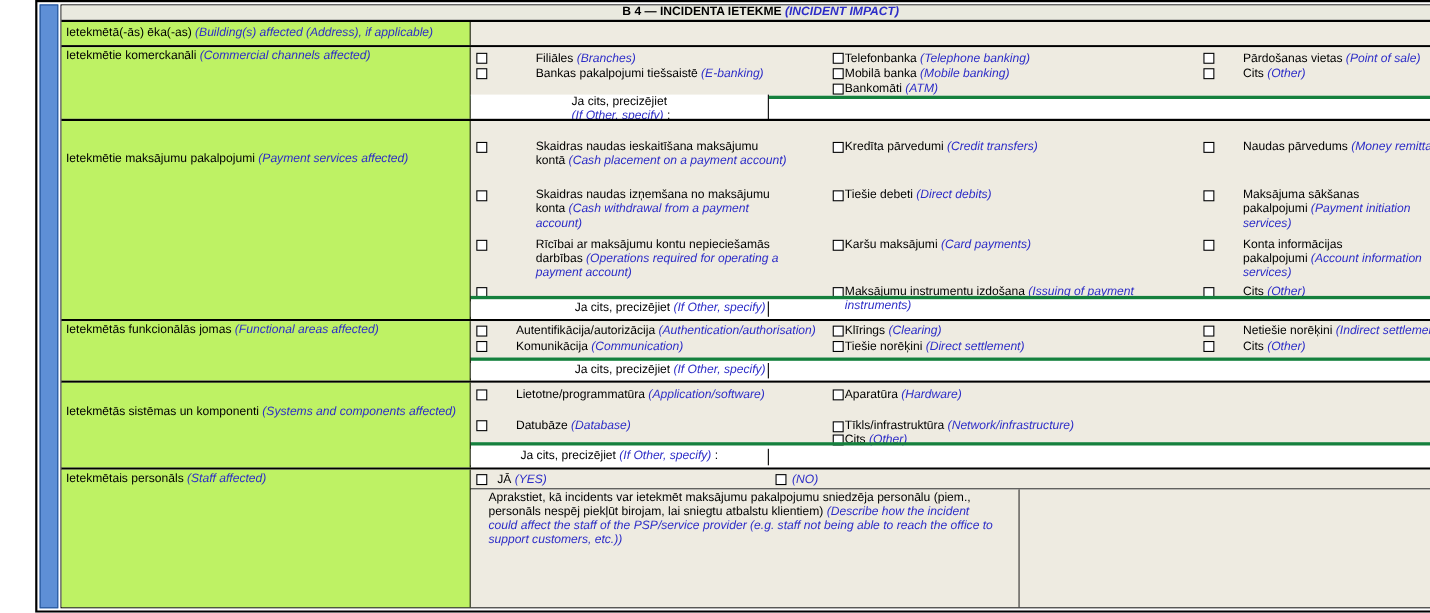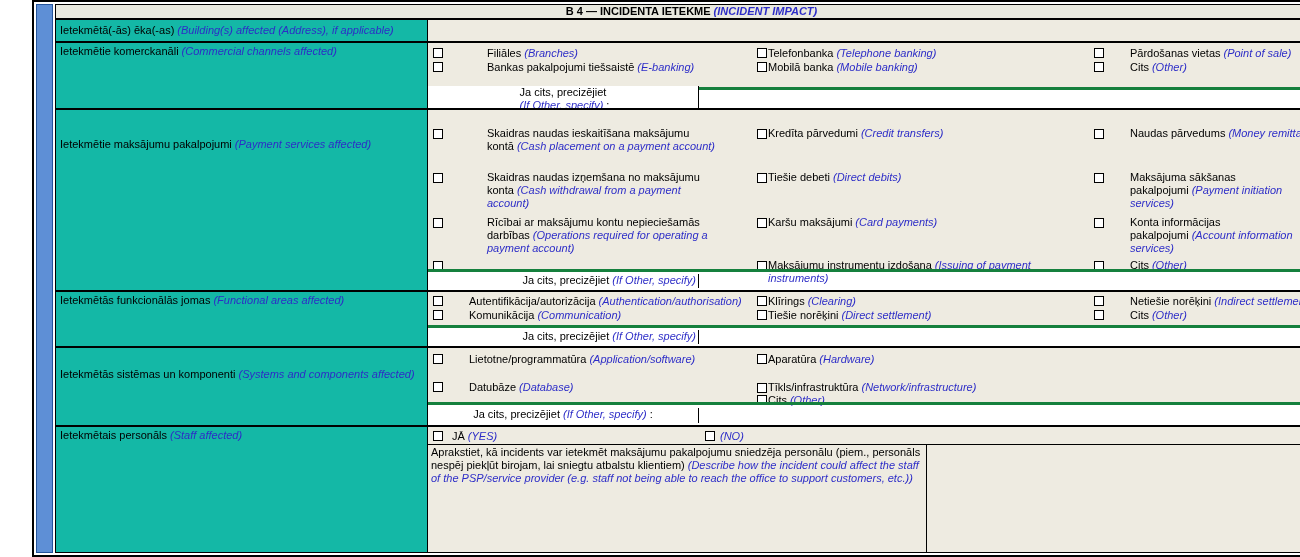--- a/index.html
+++ b/index.html
@@ -18,21 +18,21 @@
     font-size: 11px; color: #000;
   }
   .en { color: #2d2dc7; font-style: italic; margin-left: 3px; }
   .hdr {
     height: 13px; flex: none; background: #e9e9df;
     text-align: center; font-weight: bold; line-height: 12px;
   }
   .hdr .en { font-weight: bold; }
 
   .row { display: flex; flex: none; border-top: 2px solid #000; min-width: 0; }
-  .lbl { width: 372px; flex: none; border-right: 1px solid #000; background: #14b8a6; padding: 2px 4px; line-height: 13px; }
+  .lbl { width: 372px; flex: none; border-right: 1px solid #000; background: #bef264; padding: 2px 4px; line-height: 13px; }
   .content { flex: 1; display: flex; flex-direction: column; min-width: 0; }
   .beige { background: #eeebe1; }
 
   
   .ck { width: 10px; height: 10px; flex: none; border: 1px solid #000; background: #fff; display: inline-block; margin-top: 2px; }
 
   
   .cks { display: flex; min-width: 0; }
   .col { padding-top: 3px; }
   .c1 { width: 327px; flex: none; padding-left: 5px; }
@@ -81,21 +81,21 @@
 
   .r-staff { height: 127px; }
   .lbl.pt-staff { }
   .yesno { height: 17px; flex: none; display: flex; align-items: center; background: #eeebe1; padding-left: 5px; }
   .yes-group { width: 272px; flex: none; display: flex; align-items: center; }
   .yes-group .ck, .no-group .ck { margin-top: 0; }
   .yes-group .lvtxt { margin-left: 9px; }
   .no-group { display: flex; align-items: center; }
   .no-group .en { margin-left: 5px; }
   .desc { flex: 1; border-top: 1px solid #000; display: flex; min-height: 0; }
-  .desc-l { width: 499px; flex: none; background: #eeebe1; border-right: 1px solid #000; padding: 1px 3px; line-height: 13px; }
+  .desc-l { width: 499px; flex: none; background: #eeebe1; border-right: 1px solid #000; padding: 1px 16px; line-height: 13px; }
   .desc-r { flex: 1; background: #eeebe1; }
 </style>
 </head>
 <body>
 
 <div class="page">
   <div class="bluebar"></div>
   <div class="tbl">
 
     <div class="hdr">
@@ -126,20 +126,24 @@
             </div>
           </div>
           <div class="col c2">
             <div class="item gap-0">
               <span class="ck"></span>
               <span class="txt"><span>Telefonbanka</span><span class="en">(Telephone banking)</span></span>
             </div>
             <div class="item gap-0">
               <span class="ck"></span>
               <span class="txt"><span>Mobilā banka</span><span class="en">(Mobile banking)</span></span>
+            </div>
+            <div class="item gap-0">
+              <span class="ck"></span>
+              <span class="txt"><span>Bankomāti</span><span class="en">(ATM)</span></span>
             </div>
           </div>
           <div class="col c3">
             <div class="item gap-md">
               <span class="ck"></span>
               <span class="txt"><span>Pārdošanas vietas</span><span class="en">(Point of sale)</span></span>
             </div>
             <div class="item gap-md">
               <span class="ck"></span>
               <span class="txt"><span>Cits</span><span class="en">(Other)</span></span>

